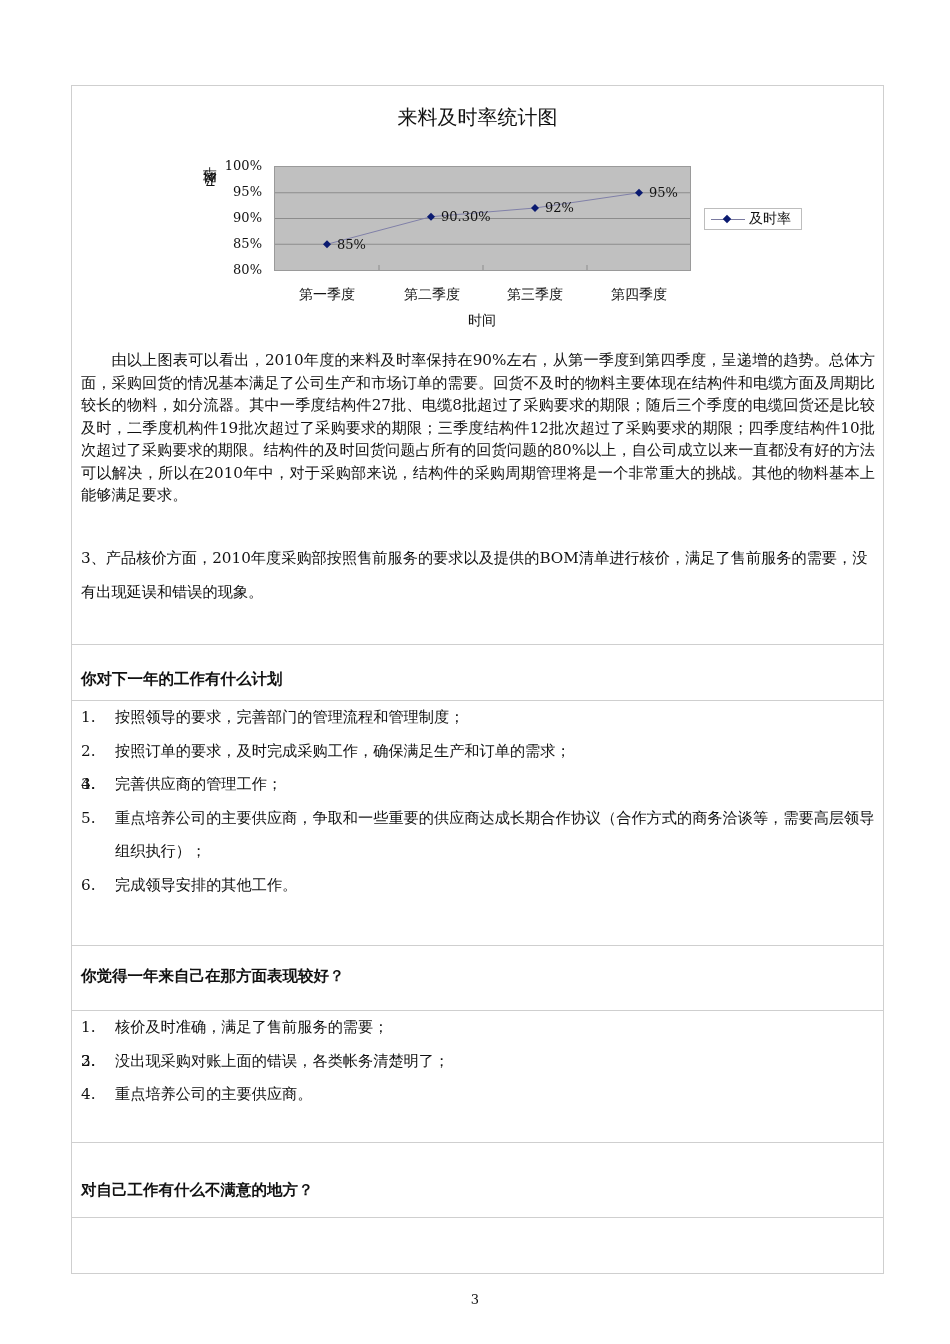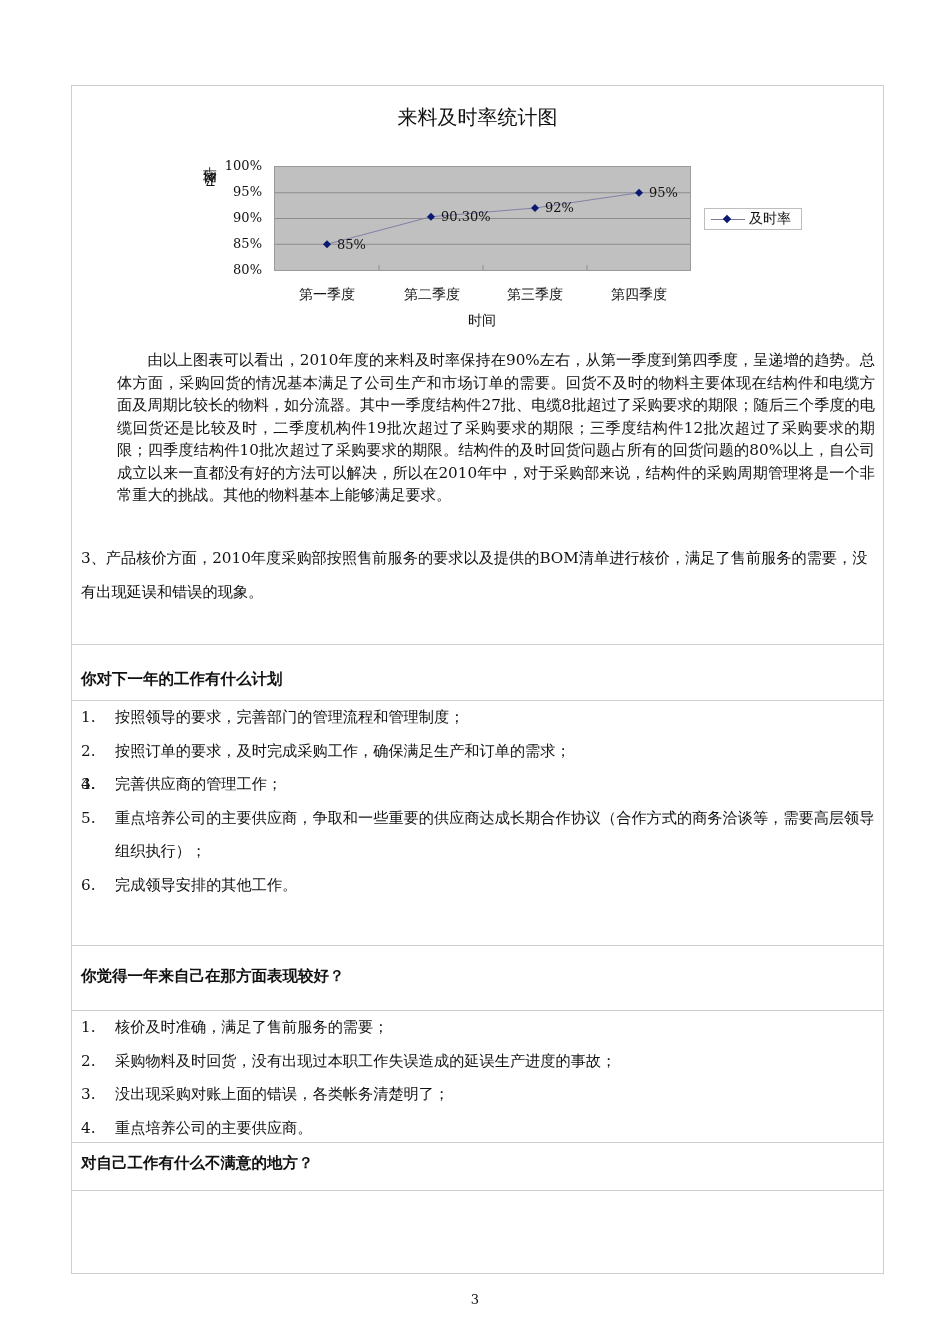--- a/index.html
+++ b/index.html
@@ -13,21 +13,21 @@
   .ylabel { position: absolute; left: 128px; top: 105px; writing-mode: vertical-rl; transform: rotate(180deg); font-size: 14px; letter-spacing: 2px; }
   .yticks span { position: absolute; width: 50px; text-align: right; font-size: 13px; left: 140px; }
   .plot { position: absolute; left: 202px; top: 80px; width: 417px; height: 105px;
           background: #c0c0c0; border: 1px solid #9a9a9a; box-sizing: border-box; }
   .xticks span { position: absolute; top: 200px; width: 100px; text-align: center; font-size: 14px; }
   .xlabel { position: absolute; top: 226px; left: 360px; width: 100px; text-align: center; font-size: 14px; }
   .legend { position: absolute; left: 632px; top: 122px; width: 98px; height: 22px; border: 1px solid #bdbdbd; box-sizing: border-box; font-size: 14px; }
   .legend .ln { position: absolute; left: 6px; top: 10px; width: 34px; height: 1px; background: #7a7aa0; }
   .legend .mk { position: absolute; left: 19px; top: 7px; width: 6px; height: 6px; background: #0a1a70; transform: rotate(45deg); }
   .legend .lt { position: absolute; left: 44px; top: 1px; }
-  .para { position: absolute; left: 9px; right: 8px; font-size: 15.2px; line-height: 22.5px; text-align: justify; margin-left: 36px; }
+  .para { position: absolute; left: 9px; right: 8px; font-size: 15.2px; line-height: 22.5px; text-align: justify; }
   .para.indent { text-indent: 2em; }
   .para2 { position: absolute; left: 9px; right: 8px; font-size: 15.2px; line-height: 34px; }
   .heading { position: absolute; left: 9px; font-family: "DejaVu Sans", "Liberation Sans", sans-serif; font-weight: bold; font-size: 15.5px; }
   .list { position: absolute; left: 9px; right: 8px; margin: 0; padding: 0; list-style: none; }
   .list li { position: relative; padding-left: 34px; font-size: 15.2px; line-height: 33.5px; }
   .list li .num { position: absolute; left: 0; top: 0; }
   .pagenum { position: absolute; top: 1292px; left: 0; width: 950px; text-align: center; font-size: 13px; }
 </style>
 </head>
 <body>
@@ -97,26 +97,26 @@
     </ul>
   </div>
 
   <div class="row" style="top:860px; height:65px;">
     <div class="heading" style="top:20px;">你觉得一年来自己在那方面表现较好？</div>
   </div>
 
   <div class="row" style="top:925px; height:132px;">
     <ul class="list" style="top:0;">
       <li><span class="num">1.</span><span>核价及时准确，满足了售前服务的需要；</span></li>
-      <li><span class="num">2.</span><span>采购物料及时回货，没有出现过本职工作失误造成的延误生产进度的事故；</span></li>
+      <li><span class="num">2.</span></li>
       <li><span class="num">3.</span><span>没出现采购对账上面的错误，各类帐务清楚明了；</span></li>
       <li><span class="num">4.</span><span>重点培养公司的主要供应商。</span></li>
     </ul>
   </div>
 
-  <div class="row" style="top:1057px; height:48px;text-align:right;">
+  <div class="row" style="top:1084px; height:48px;text-align:right;">
     <div class="heading" style="top:10px;">对自己工作有什么不满意的地方？</div>
   </div>
 
   <div class="row last" style="top:1105px; height:82px;"></div>
 </div>
 
 <div class="pagenum">3</div>
 
 </body></html>

